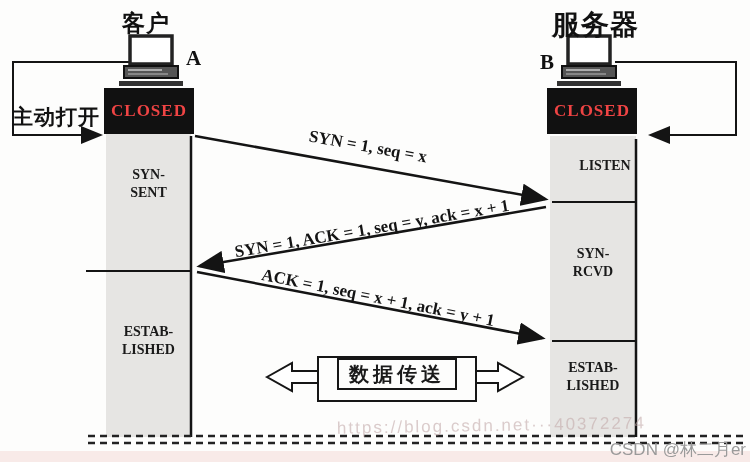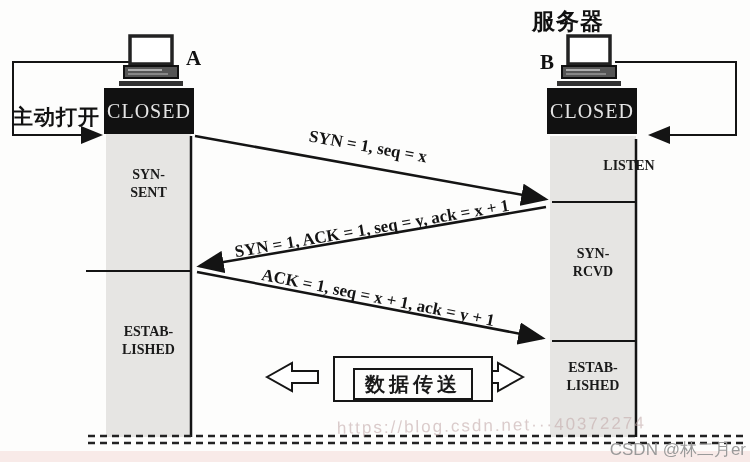--- a/index.html
+++ b/index.html
@@ -14,23 +14,23 @@
   .abs{position:absolute;}
   
   .col{
     position:absolute;
     background:var(--column-bg,#e6e5e3);
   }
   
   .state-box{
     position:absolute;
     background:var(--box-bg,#111111);
-    color:#e5e5e5;
+    color:#ef4444;
     display:flex;align-items:center;justify-content:center;
-    font-size:20px;font-weight:normal;letter-spacing:1px;
+    font-size:17px;font-weight:bold;letter-spacing:1px;
   }
   
   .state-label{
     position:absolute;
     font-size:14px;font-weight:bold;
     text-align:center;line-height:1.3;
     white-space:pre-line;
     color:#1a1a1a;
   }
   .cjk{
@@ -46,23 +46,22 @@
     font-size:17px;font-weight:bold;white-space:nowrap;
     transform:translate(-50%,-50%) rotate(var(--rot,0deg));
     color:#141414;
   }
   svg.overlay{position:absolute;left:0;top:0;z-index:1;}
   .z2{z-index:2;}
   
   .dt-outer{
     position:absolute;left:317px;top:356px;width:156px;height:42px;
     border:2px solid #161616;background:#fdfdfc;
-    display:flex;align-items:flex-end;justify-content:center;
+    display:flex;align-items:flex-start;justify-content:center;
     z-index:2;
-    margin-left:16px;
   }
   .dt-inner{
     border:2px solid #161616;
     padding:3px 10px;
     font-size:20px;font-weight:bold;letter-spacing:4px;
     line-height:1.1;
   }
   .wm-faint{
     position:absolute;left:337px;top:416px;
     font-family:"Liberation Sans","DejaVu Sans",sans-serif;
@@ -127,35 +126,36 @@
     </g>
     <g transform="translate(556,36)">
       <rect x="12" y="0" width="42" height="28" fill="#ffffff" stroke="#222" stroke-width="3.5"></rect>
       <rect x="6" y="30" width="54" height="12" fill="#555" stroke="#111" stroke-width="2"></rect>
       <line x1="10" y1="34" x2="44" y2="34" stroke="#ccc" stroke-width="1.5"></line>
       <line x1="10" y1="38" x2="50" y2="38" stroke="#999" stroke-width="1.5"></line>
       <rect x="1" y="45" width="64" height="5" fill="#333"></rect>
     </g>
   </svg>
 
-  <div class="abs cjk z2" style="left:532px;top:6px;font-size:23px;">服务器</div>
+  <div class="abs cjk z2" style="left:122px;top:8px;font-size:23px;">客户</div>
+  <div class="abs cjk z2" style="left:552px;top:6px;font-size:28px;">服务器</div>
   <div class="abs host-letter z2" style="left:186px;top:46px;">A</div>
   <div class="abs host-letter z2" style="left:540px;top:50px;">B</div>
 
   <div class="abs cjk z2" style="left:12px;top:103px;">主动打开</div>
 
   <div class="state-box z2" style="left:104px;top:88px;width:90px;height:46px;">CLOSED</div>
   <div class="state-box z2" style="left:547px;top:88px;width:90px;height:46px;">CLOSED</div>
 
   <div class="state-label z2" style="left:106px;top:166px;width:85px;">SYN-
 SENT</div>
   <div class="state-label z2" style="left:106px;top:323px;width:85px;">ESTAB-
 LISHED</div>
 
-  <div class="state-label z2" style="left:550px;top:157px;width:110px;padding-left:24px;">LISTEN</div>
+  <div class="state-label z2" style="left:550px;top:157px;width:110px;">LISTEN</div>
   <div class="state-label z2" style="left:550px;top:245px;width:86px;">SYN-
 RCVD</div>
   <div class="state-label z2" style="left:550px;top:359px;width:86px;">ESTAB-
 LISHED</div>
 
   <div class="msg z2" style="left:368px;top:147px;--rot:10.3deg;">SYN = 1, seq = x</div>
   <div class="msg z2" style="left:372px;top:229px;--rot:-9.7deg;">SYN = 1, ACK = 1, seq = y, ack = x + 1</div>
   <div class="msg z2" style="left:378px;top:298px;--rot:11.3deg;">ACK = 1, seq = x + 1, ack = y + 1</div>
 
   <div class="dt-outer">

